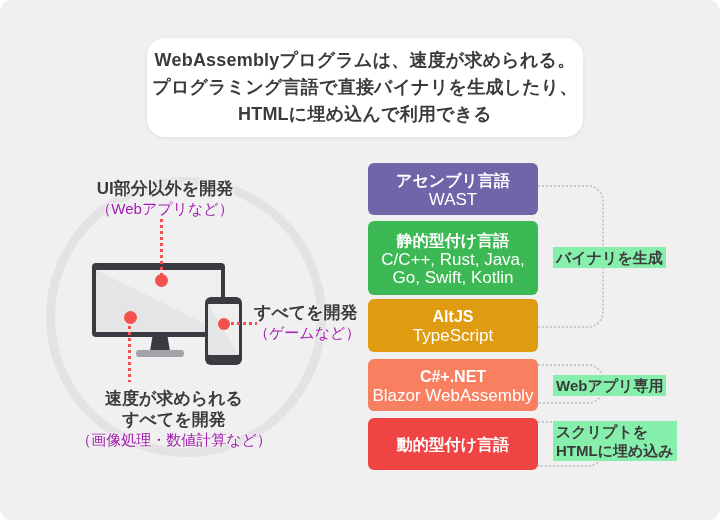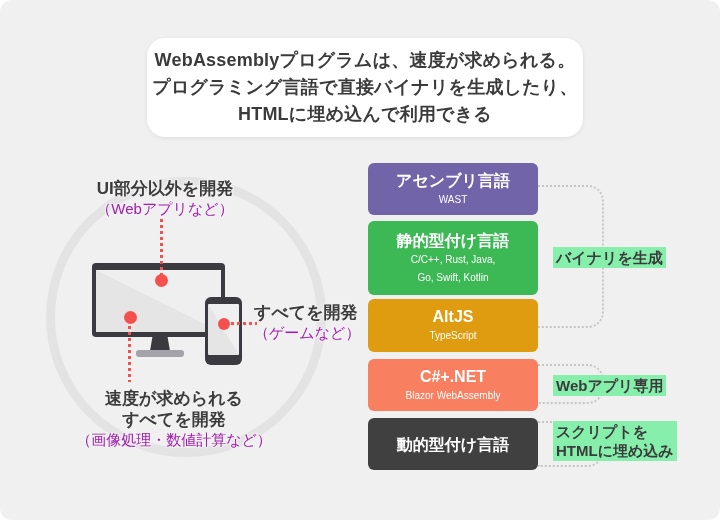--- a/index.html
+++ b/index.html
@@ -73,21 +73,21 @@
   .callout-ui    { left: 45px;  top: 178px; width: 240px; text-align: center; }
   .callout-all   { left: 254px; top: 302px; text-align: left; }
   .callout-speed { left: 54px;  top: 388px; width: 240px; text-align: center; }
   
   .lang-box {
     position: absolute; left: 368px; width: 170px; border-radius: 6px;
     display: flex; flex-direction: column; align-items: center; justify-content: center;
     color: #ffffff; text-align: center;
   }
   .lang-box .b-title { font-size: 16px; font-weight: bold; line-height: 21px; }
-  .lang-box .b-sub   { font-size: 10px; line-height: 18px; }
+  .lang-box .b-sub   { font-size: 17px; line-height: 18px; }
   .box-0 { top: 163px; height: 52px; }
   .box-1 { top: 221px; height: 74px; }
   .box-2 { top: 299px; height: 53px; }
   .box-3 { top: 359px; height: 52px; }
   .box-4 { top: 418px; height: 52px; }
   
   .bracket {
     position: absolute; left: 538px; width: 66px;
     border: 2px dotted #c6c6c6; border-left: none;
     border-radius: 0 16px 16px 0;
@@ -159,21 +159,21 @@
     <div class="b-sub">Go, Swift, Kotlin</div>
   </div>
   <div class="lang-box box-3" style="background: rgb(248, 127, 96);">
     <div class="b-title">C#+.NET</div>
     <div class="b-sub">Blazor WebAssembly</div>
   </div>
   <div class="lang-box box-2" style="background: rgb(224, 156, 16);">
     <div class="b-title">AltJS</div>
     <div class="b-sub">TypeScript</div>
   </div>
-  <div class="lang-box box-4" style="background: #404040;">
+  <div class="lang-box box-4" style="background: #ef4444;">
     <div class="b-title">動的型付け言語</div>
   </div>
 
   <div class="bracket bracket-0"></div>
   <div class="bracket bracket-1"></div>
   <div class="bracket bracket-2"></div>
 
   <div class="annot annot-0">バイナリを生成</div>
   <div class="annot annot-1">Webアプリ専用</div>
   <div class="annot annot-2">

